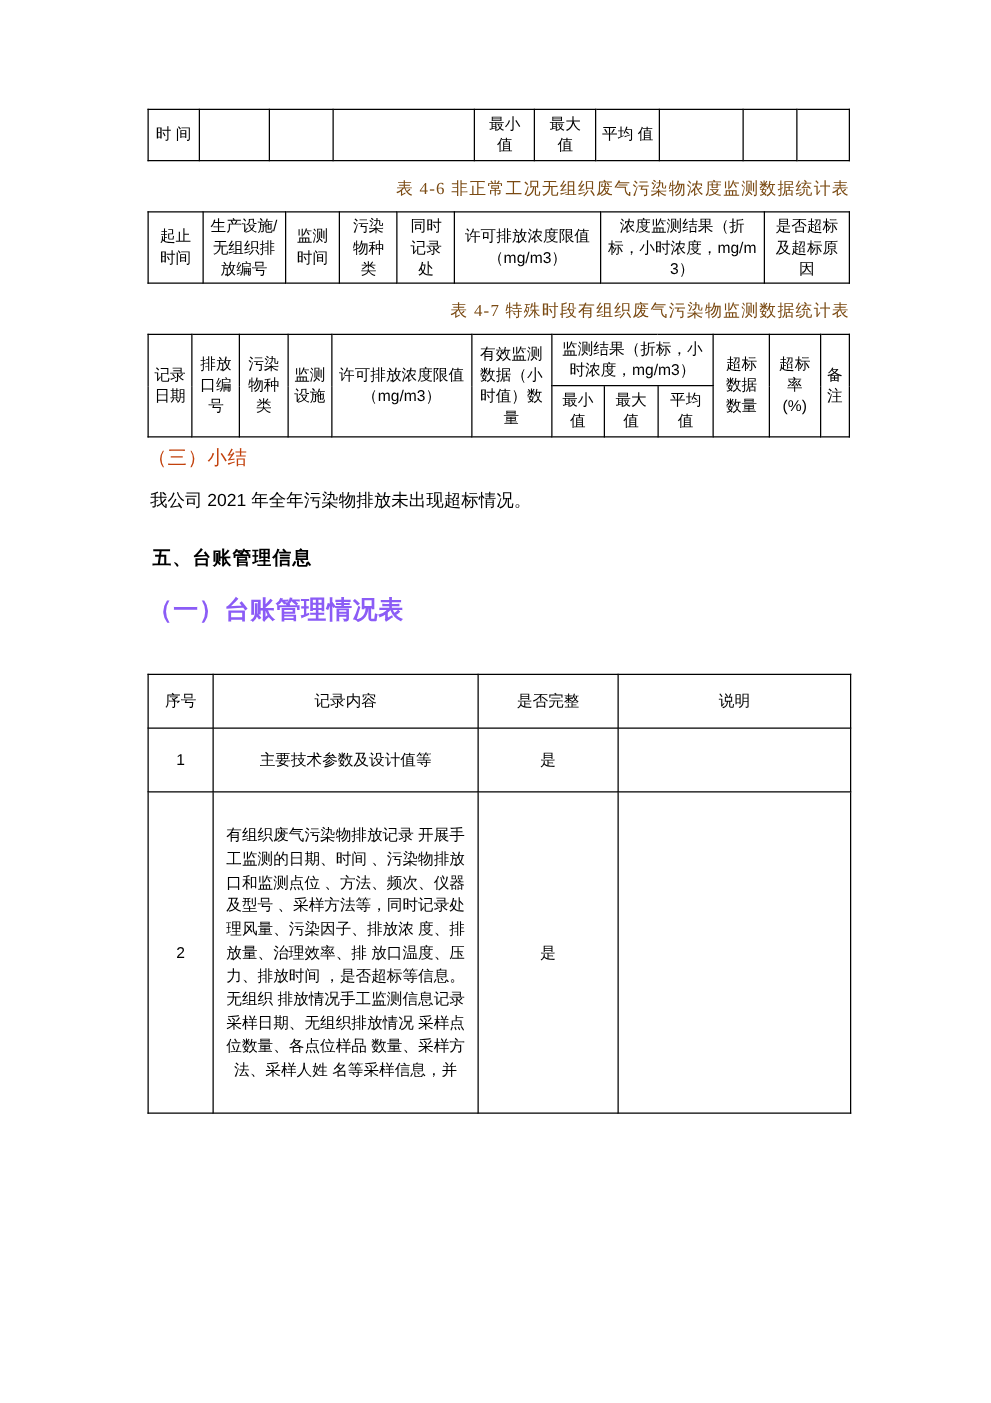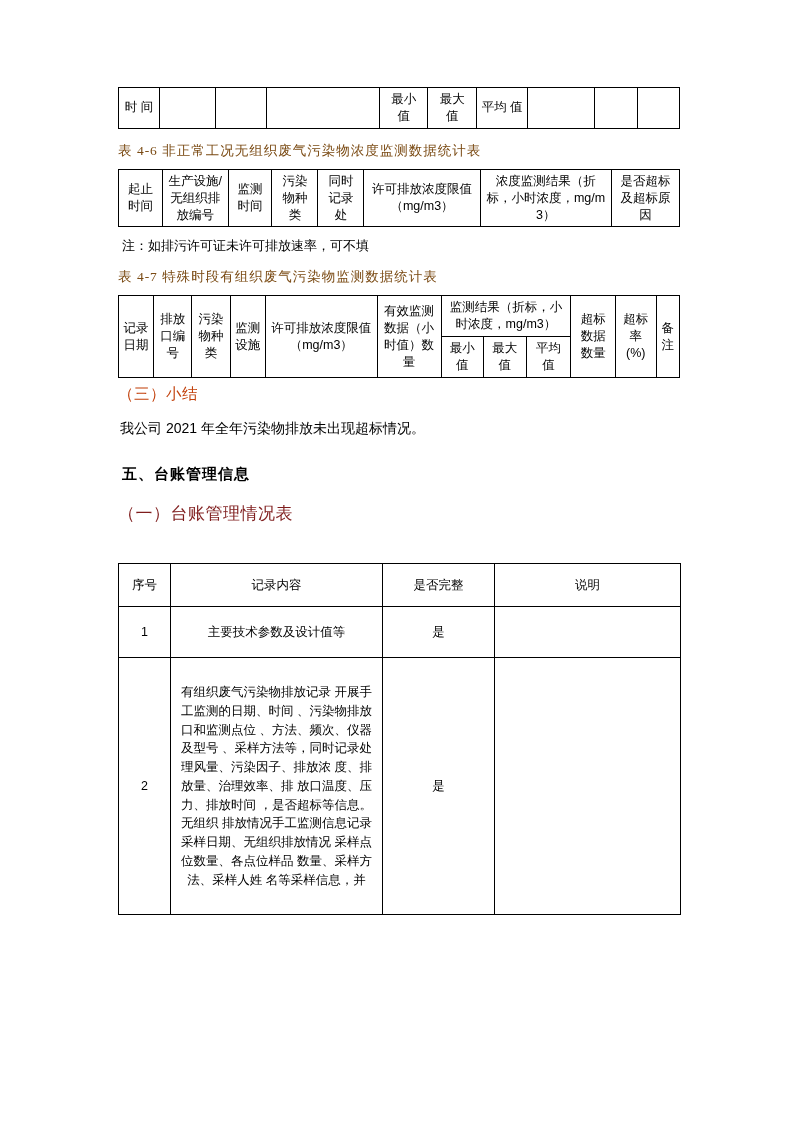--- a/index.html
+++ b/index.html
@@ -43,21 +43,21 @@
     vertical-align: middle;
     text-align: center;
     word-break: break-all;
   }
   td.vert {
     
     padding: 3px 2px;
   }
 
   .tbl-caption {
-    text-align: left;
+    text-align: right;
     font-size: 13.5px;
     color: #7a4a13;
     letter-spacing: 1px;
     margin: 13px 0 9px 0;
     font-family: "Liberation Serif", "DejaVu Serif", serif;
   }
   .note {
     font-size: 13px;
     margin: 10px 0 0 4px;
     color: #000;
@@ -67,24 +67,24 @@
     margin: 12px 0 0 2px;
     line-height: 1.6;
   }
   h2.sect {
     font-size: 15px;
     font-weight: bold;
     margin: 26px 0 16px 4px;
     letter-spacing: 1px;
   }
   h3.subsect {
-    font-size: 17px;
-    font-weight: normal;
+    font-size: 20px;
+    font-weight: bold;
     margin: 18px 0 10px 0;
-    color: #7f1d1d;
+    color: #8b5cf6;
     letter-spacing: 0.5px;
   }
   .xiaojie {
     font-size: 15.5px;
     margin: 6px 0 0 0;
     color: #c2410c;
     letter-spacing: 0.5px;
   }
   .spacer-lg { height: 28px; }
   .cell-left { text-align: left; padding-left: 8px; }
@@ -142,21 +142,20 @@
         <td class="vert">生产设施/无组织排放编号</td>
         <td class="vert">监测时间</td>
         <td class="vert">污染物种类</td>
         <td class="vert">同时记录处</td>
         <td>许可排放浓度限值（mg/m3）</td>
         <td>浓度监测结果（折标，小时浓度，mg/m3）</td>
         <td class="vert">是否超标及超标原因</td>
       </tr>
     </tbody>
       </table>
-    <div class="note">注：如排污许可证未许可排放速率，可不填</div>
 
     <div class="tbl-caption">表 4-7  特殊时段有组织废气污染物监测数据统计表</div>
     <table class="doc">
       <colgroup>
         <col style="width:33px">
         <col style="width:36px">
         <col style="width:36px">
         <col style="width:33px">
         <col style="width:105px">
         <col style="width:60px">

